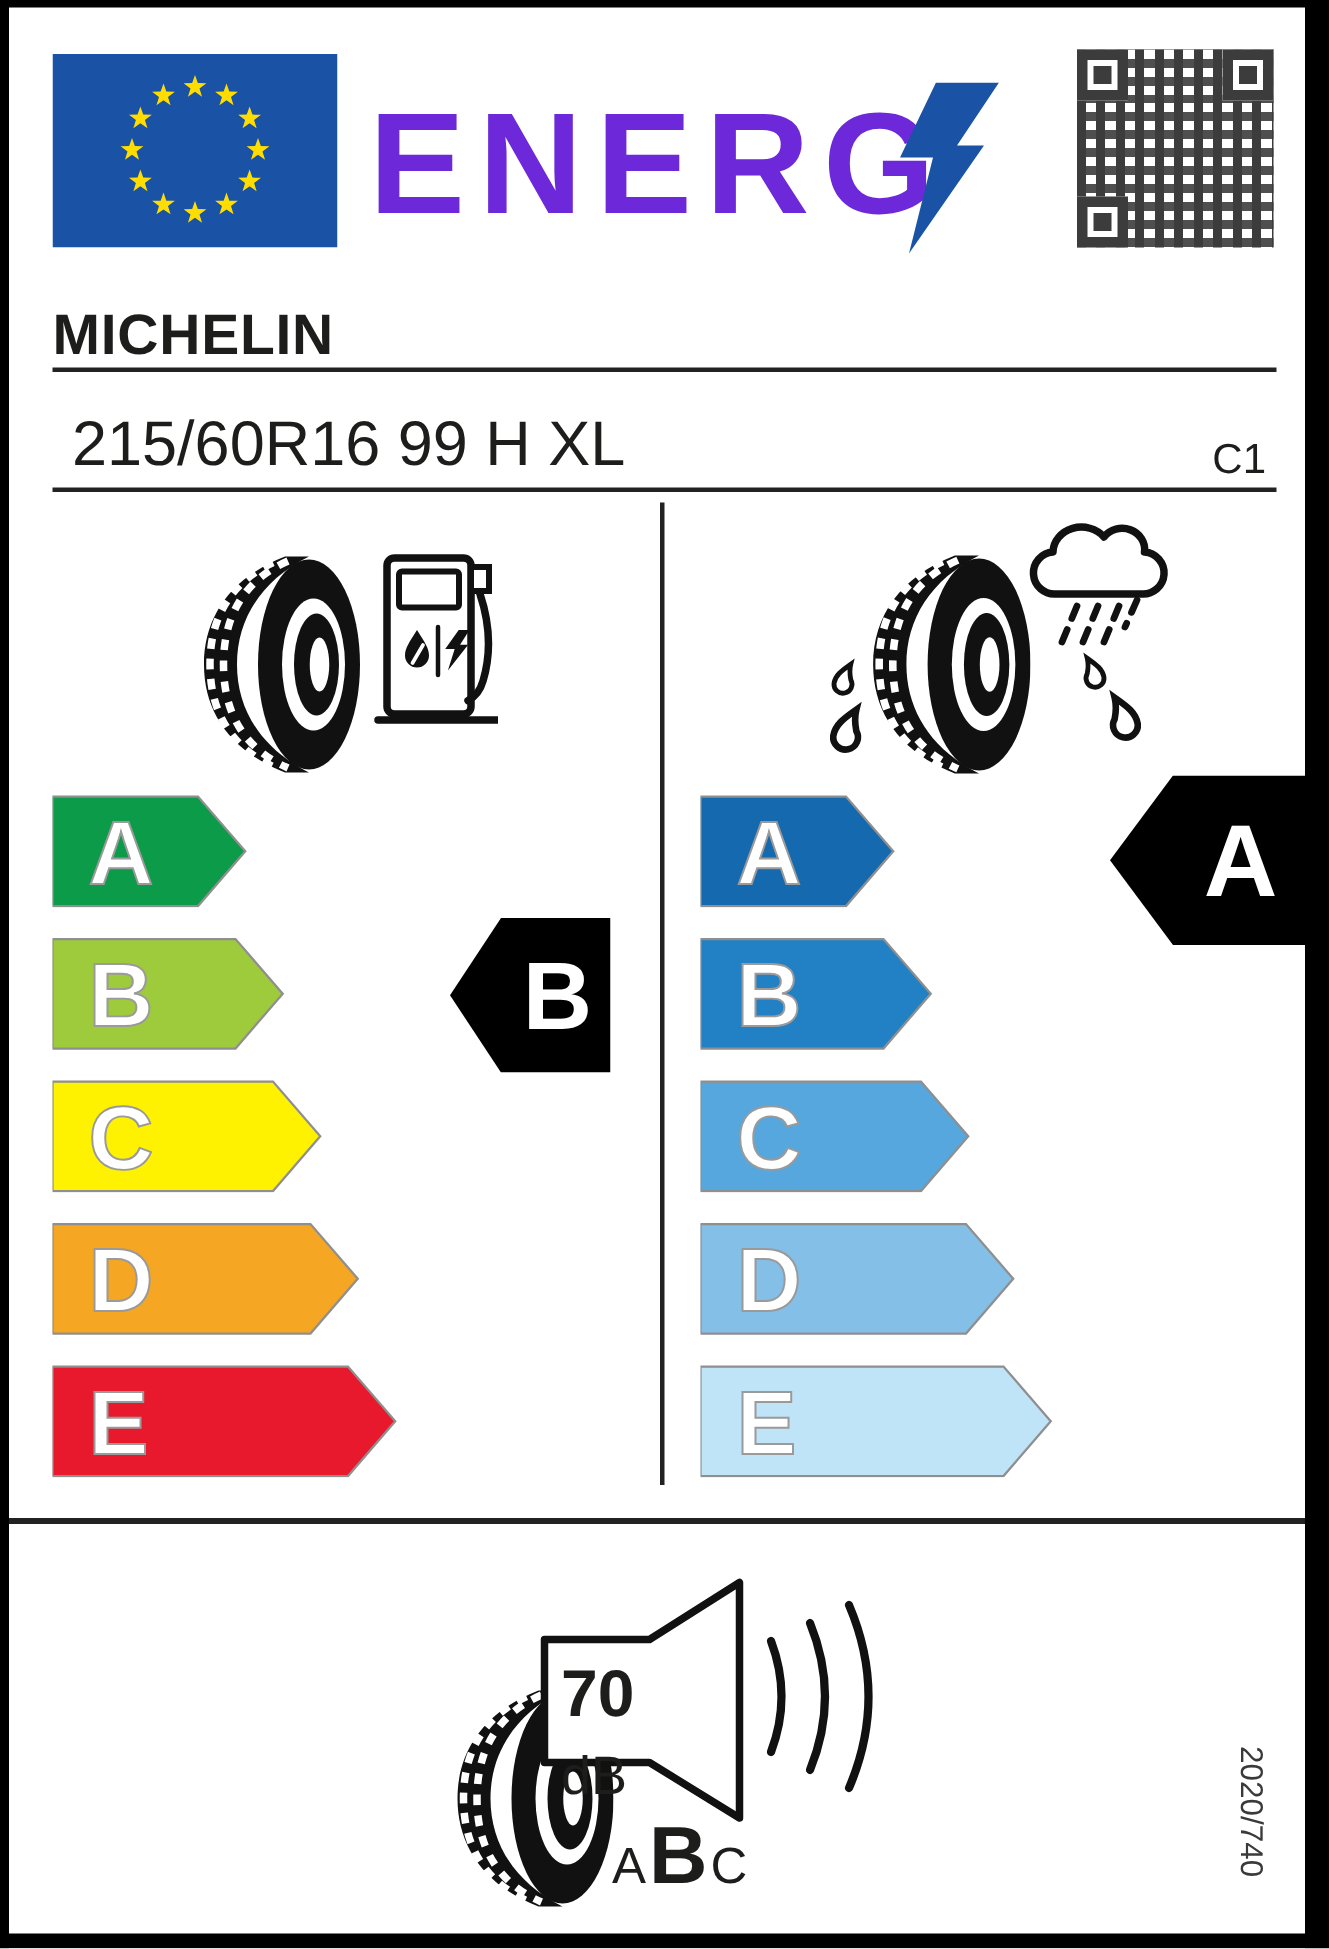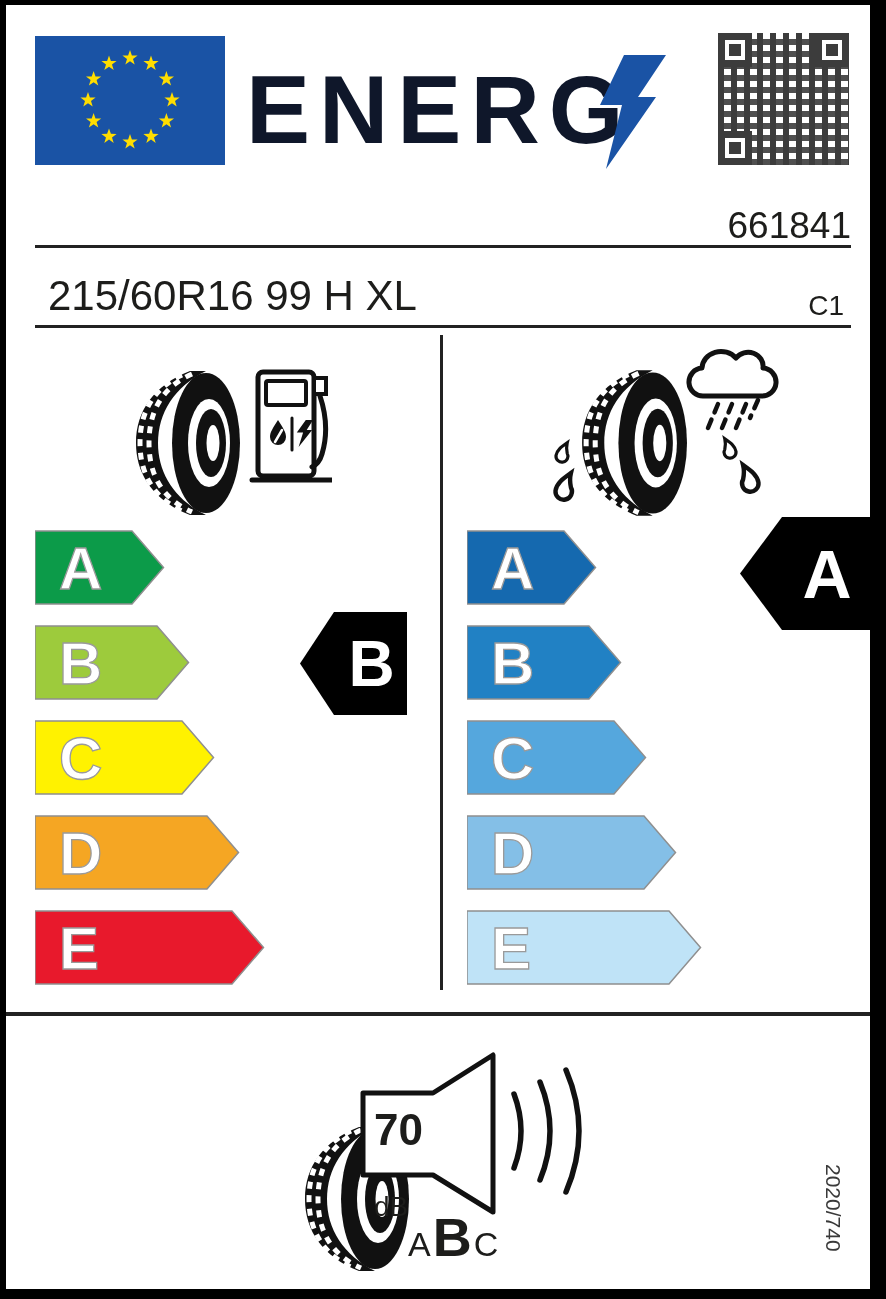--- a/index.html
+++ b/index.html
@@ -6,21 +6,21 @@
   #label{
     position:relative;width:886px;height:1299px;background:#fff;overflow:hidden;
     font-family:"Liberation Sans","DejaVu Sans",sans-serif;color:#1d1d1b;
   }
   .abs{position:absolute;}
   
   .frame{background:#000;}
   
   .energ-text{
     font-weight:bold;font-size:96px;line-height:96px;letter-spacing:9px;
-    color:#0f172a;font-family:"Liberation Sans",sans-serif;
+    color:#6d28d9;font-family:"Liberation Sans",sans-serif;
   }
   .qr{
     background:
       repeating-linear-gradient(0deg,rgba(60,60,60,.9) 0 6px,transparent 6px 12px),
       repeating-linear-gradient(90deg,#3c3c3c 0 6px,#fff 6px 13px);
   }
   .qr-finder{position:absolute;width:34px;height:34px;border:7px solid #3c3c3c;background:#fff;box-sizing:border-box;}
   .qr-finder::after{content:"";position:absolute;left:4px;top:4px;width:12px;height:12px;background:#3c3c3c;}
   
   .brand{font-size:38px;font-weight:bold;letter-spacing:.5px;}
@@ -37,21 +37,21 @@
   }
   .indicator{position:absolute;}
   .indicator .ind-letter{
     position:absolute;left:34%;right:0;top:0;bottom:0;
     display:flex;align-items:center;justify-content:center;
     color:#fff;font-weight:bold;
   }
   
   .db-text{display:flex;align-items:baseline;gap:8px;}
   .db-val{font-size:44px;font-weight:bold;}
-  .db-unit{font-size:28px;margin-top:28px;}
+  .db-unit{font-size:36px;}
   .abc{display:flex;align-items:baseline;gap:2px;}
   .abc .lo,.abc .hi{font-size:34px;}
   .abc .sel{font-size:54px;font-weight:bold;}
   .regulation{font-size:21px;white-space:nowrap;transform:rotate(90deg);transform-origin:0 0;display:inline-block;color:#3a3a3a;}
 </style>
 </head>
 <body>
 
 <svg width="0" height="0" style="position:absolute" aria-hidden="true">
   <defs>
@@ -99,21 +99,21 @@
   <svg class="abs" style="left:600px;top:55px;" width="70" height="114" viewBox="0 0 70 114">
     <polygon points="24,0 66,0 38,42 56,42 6,114 22,50 0,50" fill="#1a53a5"></polygon>
   </svg>
 
   <div class="abs qr" style="left:718px;top:33px;width:131px;height:132px;">
     <div class="qr-finder" style="left:0;top:0;"></div>
     <div class="qr-finder" style="right:0;top:0;"></div>
     <div class="qr-finder" style="left:0;bottom:0;"></div>
   </div>
 
-  <div class="abs artnum" style="right:35px;top:205px;">661841</div>
+  <div class="abs brand" style="left:35px;top:203px;">MICHELIN</div>
   <div class="abs rule" style="left:35px;top:245px;width:816px;height:3px;"></div>
 
   <div class="abs tiresize" style="left:48px;top:272px;">215/60R16 99 H XL</div>
   <div class="abs tireclass" style="right:42px;top:290px;">C1</div>
   <div class="abs rule" style="left:35px;top:325px;width:816px;height:3px;"></div>
 
   <div class="abs rule" style="left:440px;top:335px;width:3px;height:655px;"></div>
 
   <svg class="abs" style="left:126px;top:368px;" width="206" height="150" viewBox="0 0 206 150">
     <use href="#tire" x="0" y="1" width="114" height="148"></use>

